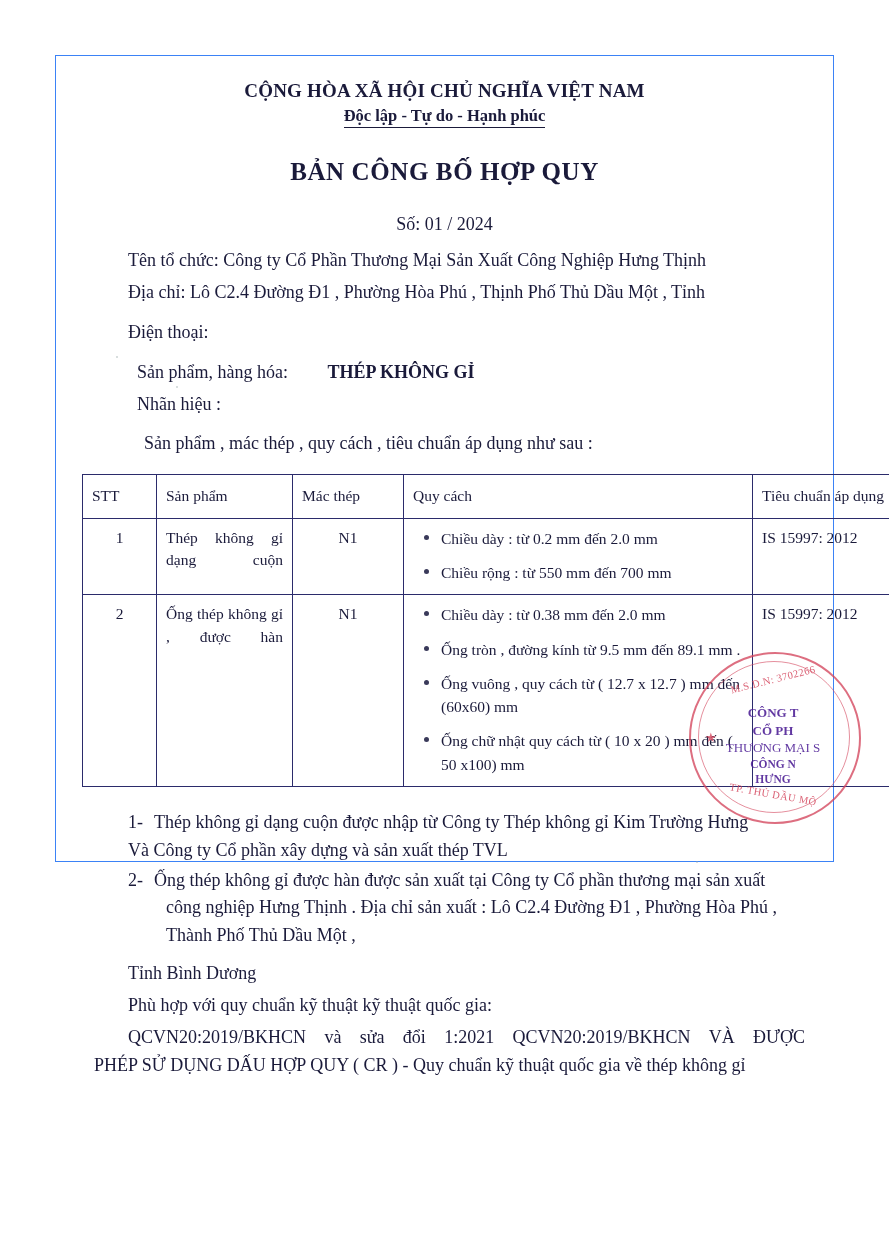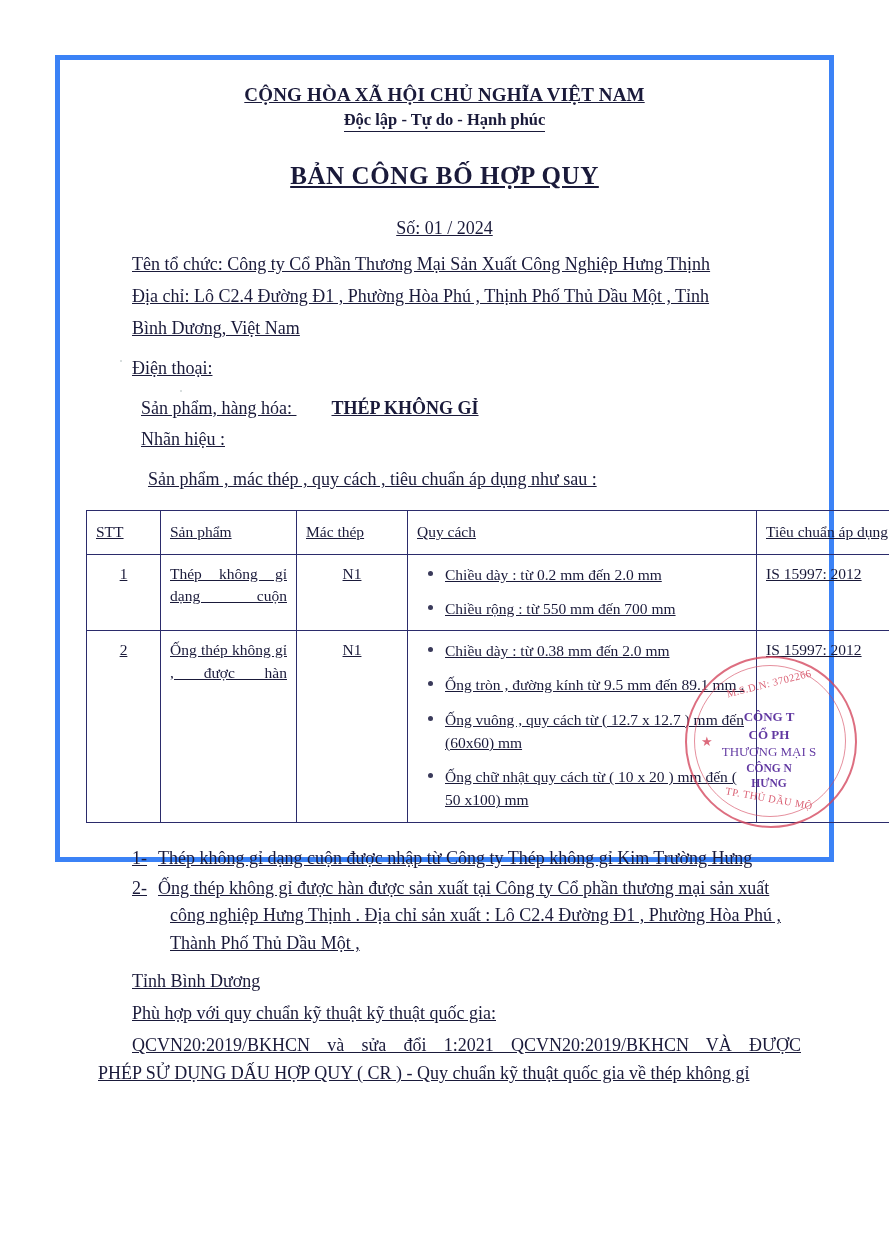--- a/index.html
+++ b/index.html
@@ -14,23 +14,22 @@
     color: #1a1a3a;
     position: relative;
     overflow: hidden;
   }
   .page {
     position: absolute;
     left: 55px;
     top: 55px;
     width: 779px;
     height: 807px;
-    border: 5px solid #3b82f6;
+    border: 1px solid #3b82f6;
     box-sizing: border-box;
-    text-decoration: underline;
   }
   .inner {
     padding: 18px 26px 0 26px;
     box-sizing: border-box;
   }
   .center { text-align: center; }
   .natl-title {
     font-weight: bold;
     font-size: 19px;
     letter-spacing: 0.2px;
@@ -209,21 +208,20 @@
 
     <div class="center">
       <div class="natl-title">CỘNG HÒA XÃ HỘI CHỦ NGHĨA VIỆT NAM</div>
       <div><span class="natl-sub">Độc lập - Tự do - Hạnh phúc</span></div>
       <div class="doc-title">BẢN CÔNG BỐ HỢP QUY</div>
       <div class="doc-number">Số: 01 / 2024</div>
     </div>
 
     <div class="para">Tên tổ chức: Công ty Cổ Phần Thương Mại Sản Xuất Công Nghiệp Hưng Thịnh</div>
     <div class="para tight">Địa chỉ: Lô C2.4 Đường Đ1 , Phường Hòa Phú , Thịnh Phố Thủ Dầu Một , Tỉnh</div>
-    <div class="para tight" style="padding-left:46px">Bình Dương, Việt Nam</div>
     <div class="para">Điện thoại:</div>
 
     <div class="para indent2">
       <span>Sản phẩm, hàng hóa:</span>
       <span class="bold">THÉP KHÔNG GỈ</span>
     </div>
     <div class="para tight indent2">Nhãn hiệu :</div>
     <div class="para indent3">Sản phẩm , mác thép , quy cách , tiêu chuẩn áp dụng như sau :</div>
 
     <table class="spec">
@@ -264,20 +262,21 @@
           <td class="c-std">IS 15997: 2012</td>
         </tr>
       </tbody>
     </table>
 
     <div class="notes">
       <div class="note-row">
         <div class="note-num">1-</div>
         <div class="note-text">
           <span>Thép không gỉ dạng cuộn được nhập từ Công ty Thép không gỉ Kim Trường Hưng</span>
+          <span class="cont" style="margin-left:-26px">Và Công ty Cổ phần xây dựng và sản xuất thép TVL</span>
         </div>
       </div>
       <div class="note-row" style="margin-top:2px">
         <div class="note-num">2-</div>
         <div class="note-text">
           <span>Ống thép không gỉ được hàn được sản xuất tại Công ty Cổ phần thương mại sản xuất</span>
           <span class="cont" style="margin-left:12px">công nghiệp Hưng Thịnh . Địa chỉ sản xuất : Lô C2.4 Đường Đ1 , Phường Hòa Phú ,</span>
           <span class="cont" style="margin-left:12px">Thành Phố Thủ Dầu Một ,</span>
         </div>
       </div>

